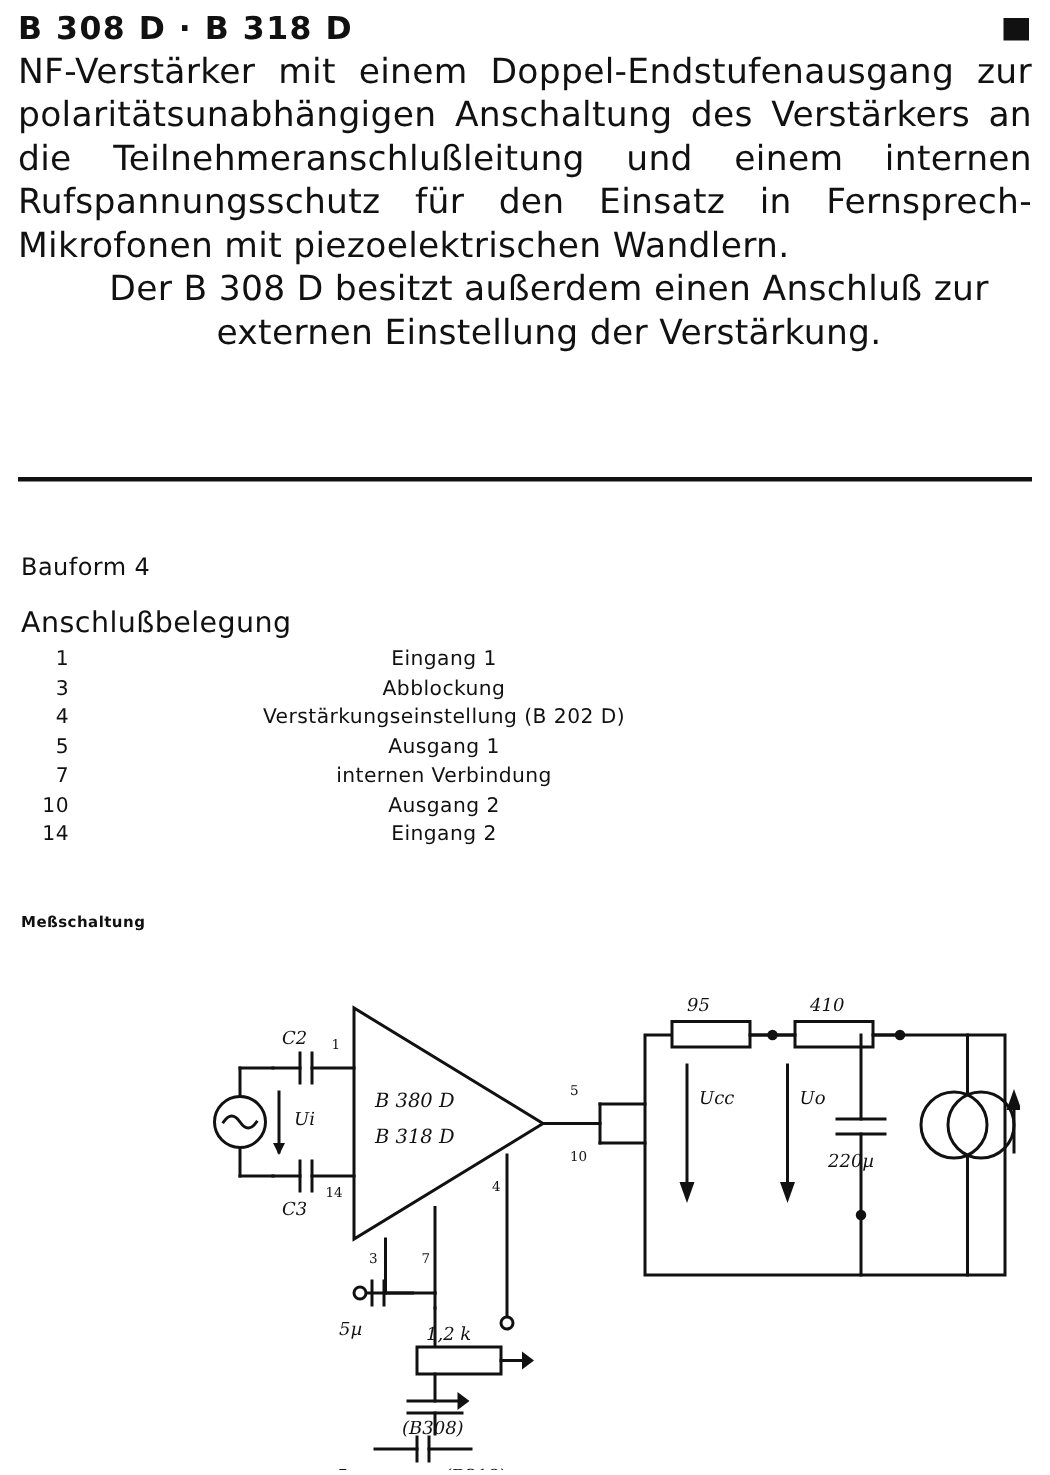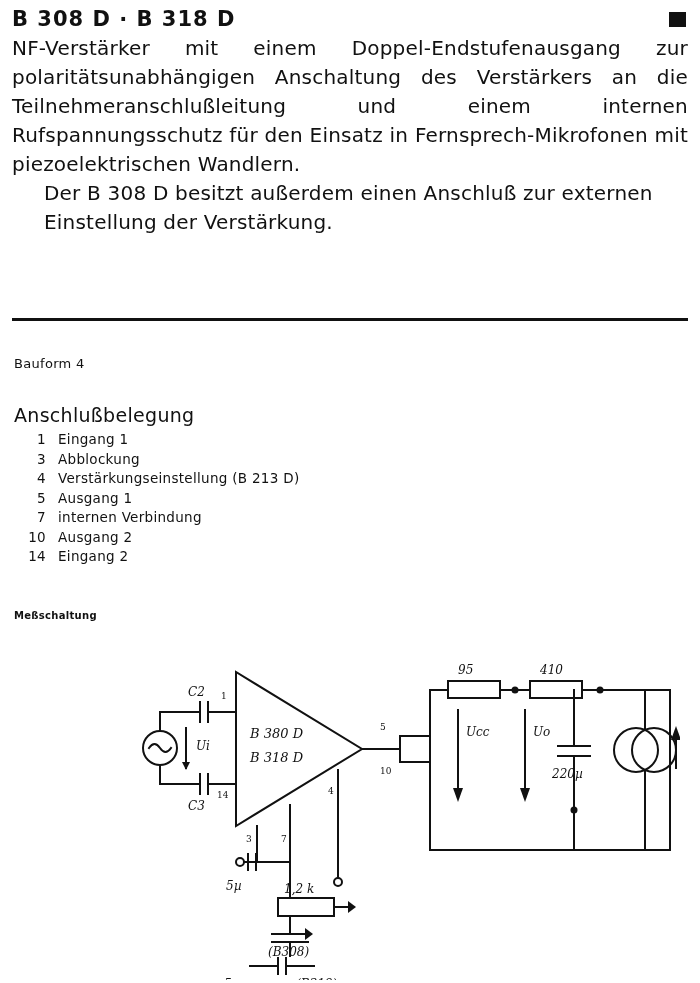--- a/index.html
+++ b/index.html
@@ -49,46 +49,46 @@
 
   
   .intro {
     position: absolute;
     left: 12px;
     top: 34px;
     width: 676px;
   }
   .intro p {
     margin: 0;
-    font-size: 20px;
+    font-size: 23px;
     line-height: 29px;
     text-align: justify;
     text-justify: inter-word;
     letter-spacing: 0.2px;
   }
   .intro p.last-line-normal {
-    text-align: left;
+    text-align: center;
     margin-left: 32px;
   }
 
   .rule {
     position: absolute;
     left: 12px;
     top: 318px;
     width: 676px;
     height: 3px;
     background: #111111;
   }
 
   
   .bauform {
     position: absolute;
     left: 14px;
-    top: 356px;
-    font-size: 13px;
+    top: 368px;
+    font-size: 16px;
     letter-spacing: 0.3px;
   }
   .anschluss-head {
     position: absolute;
     left: 14px;
     top: 404px;
     font-size: 19px;
     letter-spacing: 0.3px;
   }
   .pin-list {
@@ -104,20 +104,21 @@
     display: flex;
   }
   .pin-num {
     width: 32px;
     text-align: right;
     padding-right: 12px;
     flex: 0 0 auto;
   }
   .pin-label {
     flex: 1 1 auto;
+    text-align: center;
   }
   .pin-row.cont .pin-num {
     visibility: hidden;
   }
 
   .mess-head {
     position: absolute;
     left: 14px;
     top: 610px;
     font-size: 10px;
@@ -178,21 +179,21 @@
     <div class="pin-row">
       <span class="pin-num">1</span>
       <span class="pin-label">Eingang 1</span>
     </div>
     <div class="pin-row">
       <span class="pin-num">3</span>
       <span class="pin-label">Abblockung</span>
     </div>
     <div class="pin-row">
       <span class="pin-num">4</span>
-      <span class="pin-label">Verstärkungseinstellung  (B 213 D)</span>
+      <span class="pin-label">Verstärkungseinstellung  (B 202 D)</span>
     </div>
     <div class="pin-row">
       <span class="pin-num">5</span>
       <span class="pin-label">Ausgang 1</span>
     </div>
     <div class="pin-row">
       <span class="pin-num">7</span>
       <span class="pin-label">internen Verbindung</span>
     </div>
     <div class="pin-row">

